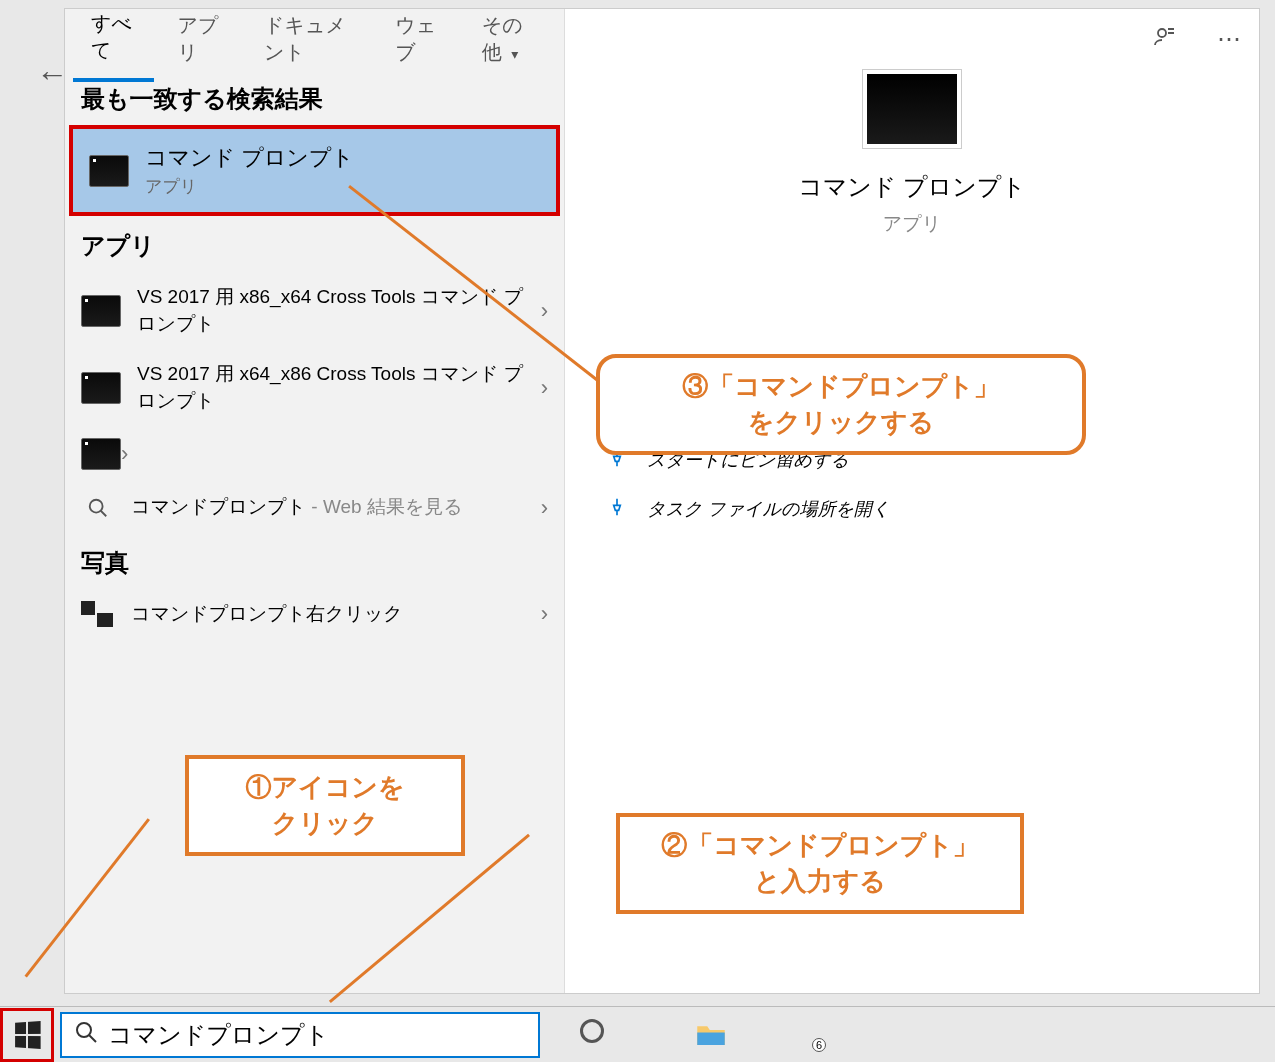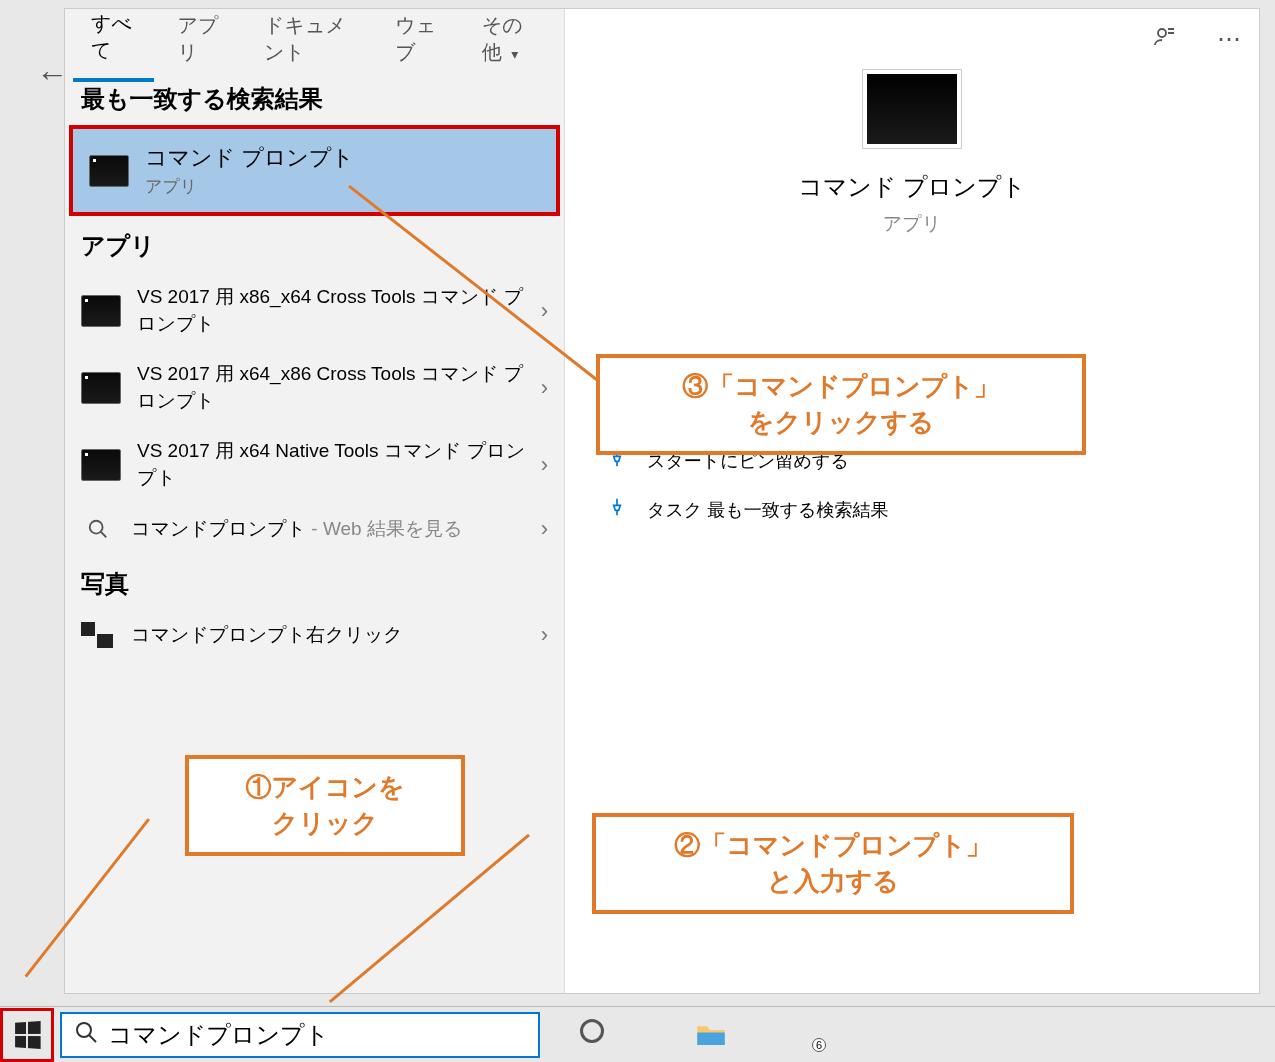--- a/index.html
+++ b/index.html
@@ -134,39 +134,39 @@
   background: linear-gradient(#000, #1a1a1a);
 }
 .big-title { font-size: 24px; margin-top: 22px; }
 .big-sub { font-size: 19px; color: #888; margin-top: 8px; }
 .actions {
   align-self: stretch;
   margin-top: 150px;
   padding: 0 40px;
 }
 .action-row {
-  display: flex; align-items: flex-end; gap: 18px;
-  padding: 12px 0; font-size: 18px; cursor: pointer;
+  display: flex; align-items: flex-start; gap: 18px;
+  padding: 12px 0; font-size: 18px; cursor: pointer; font-style: italic;
 }
 .action-row .aico { width: 24px; color: #0078d4; font-size: 20px; text-align: center; }
 .callout {
   position: absolute;
   border: 4px solid #e07a2a;
   background: #fff;
   padding: 10px 18px;
   font-size: 26px;
   font-weight: bold;
   color: #e07a2a;
   text-align: center;
   line-height: 1.4;
   z-index: 5;
 }
 .callout.c1 { left: 185px; top: 755px; width: 280px; }
-.callout.c2 { left: 592px; top: 813px; width: 482px; }
-.callout.c3 { left: 596px; top: 354px; width: 490px; }
+.callout.c2 { left: 616px; top: 813px; width: 408px; }
+.callout.c3 { left: 596px; top: 354px; width: 490px; border-radius: 20px; }
 .line {
   position: absolute;
   background: #e07a2a;
   transform-origin: 0 0;
   height: 3px;
   z-index: 4;
 }
 .taskbar {
   position: absolute;
   left: 0; bottom: 0; width: 1275px; height: 56px;
@@ -243,21 +243,20 @@
       <span class="txt">VS 2017 用 x86_x64 Cross Tools コマンド プロンプト</span>
       <span class="chev-r">›</span>
     </div>
     <div class="result-item">
       <span class="cmd-icon"></span>
       <span class="txt">VS 2017 用 x64_x86 Cross Tools コマンド プロンプト</span>
       <span class="chev-r">›</span>
     </div>
     <div class="result-item">
       <span class="cmd-icon"></span>
-      <span class="txt">VS 2017 用 x64 Native Tools コマンド プロンプト</span>
       <span class="chev-r">›</span>
     </div>
 
     <div class="result-item">
       <span class="search-ico">
         <svg viewBox="0 0 24 24" width="22" height="22" fill="none" stroke="#555" stroke-width="2">
             <circle cx="10" cy="10" r="7"></circle>
             <line x1="15" y1="15" x2="21" y2="21"></line>
           </svg>
       </span>
@@ -296,21 +295,21 @@
             </svg>
         </span>
         <span>スタートにピン留めする</span>
       </div>
       <div class="action-row">
         <span class="aico">
           <svg viewBox="0 0 24 24" fill="none" stroke="#0078d4" stroke-width="2" width="20" height="20">
               <path d="M12 2v8M8 10h8l-2 6h-4zM12 16v6"></path>
             </svg>
         </span>
-        <span>タスク 最も一致する検索結果</span>
+        <span>タスク ファイルの場所を開く</span>
       </div>
     </div>
   </div>
 
   <div class="top-icons">
     <span>
       <svg viewBox="0 0 24 24" width="24" height="24" fill="none" stroke="#555" stroke-width="1.8">
           <circle cx="9" cy="8" r="4"></circle>
           <path d="M2 20c0-3 3-5 7-5"></path>
           <path d="M15 4l6 0M15 8l6 0"></path>

